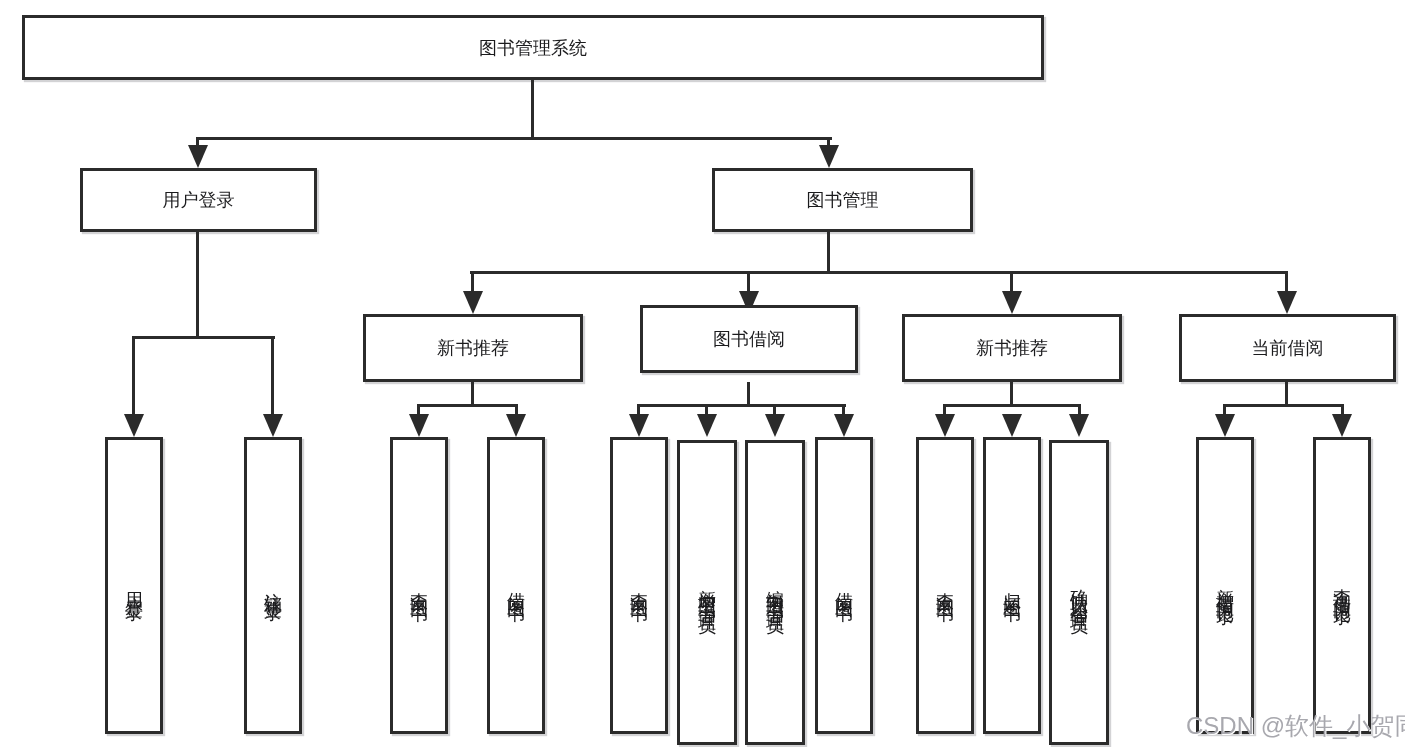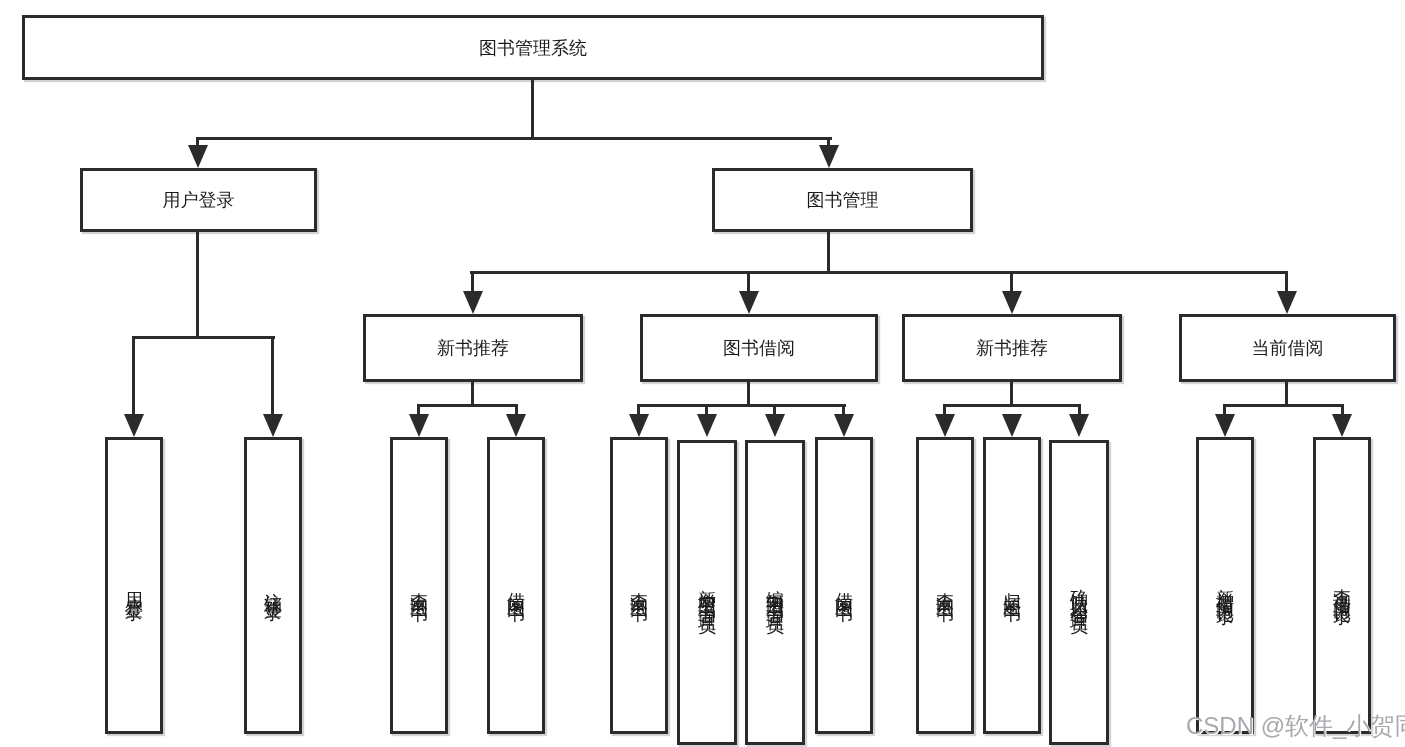--- a/index.html
+++ b/index.html
@@ -80,21 +80,21 @@
   <div class="vline" style="left:1010px;top:271px;width:3px;height:23px;"></div>
   <div class="vline" style="left:1285px;top:271px;width:3px;height:23px;"></div>
   <div class="arrow" style="left:463px;top:291px;"></div>
   <div class="arrow" style="left:739px;top:291px;"></div>
   <div class="arrow" style="left:1002px;top:291px;"></div>
   <div class="arrow" style="left:1277px;top:291px;"></div>
 
   <div class="box" style="left:363px;top:314px;width:220px;height:68px;">
     <span>新书推荐</span>
   </div>
-  <div class="box" style="left:640px;top:314px;width:238px;height:68px;">
+  <div class="box" style="left:640px;top:305px;width:218px;height:68px;">
     <span>图书借阅</span>
   </div>
   <div class="box" style="left:902px;top:314px;width:220px;height:68px;">
     <span>新书推荐</span>
   </div>
   <div class="box" style="left:1179px;top:314px;width:217px;height:68px;">
     <span>当前借阅</span>
   </div>
 
   <div class="vline" style="left:471px;top:382px;width:3px;height:25px;"></div>

